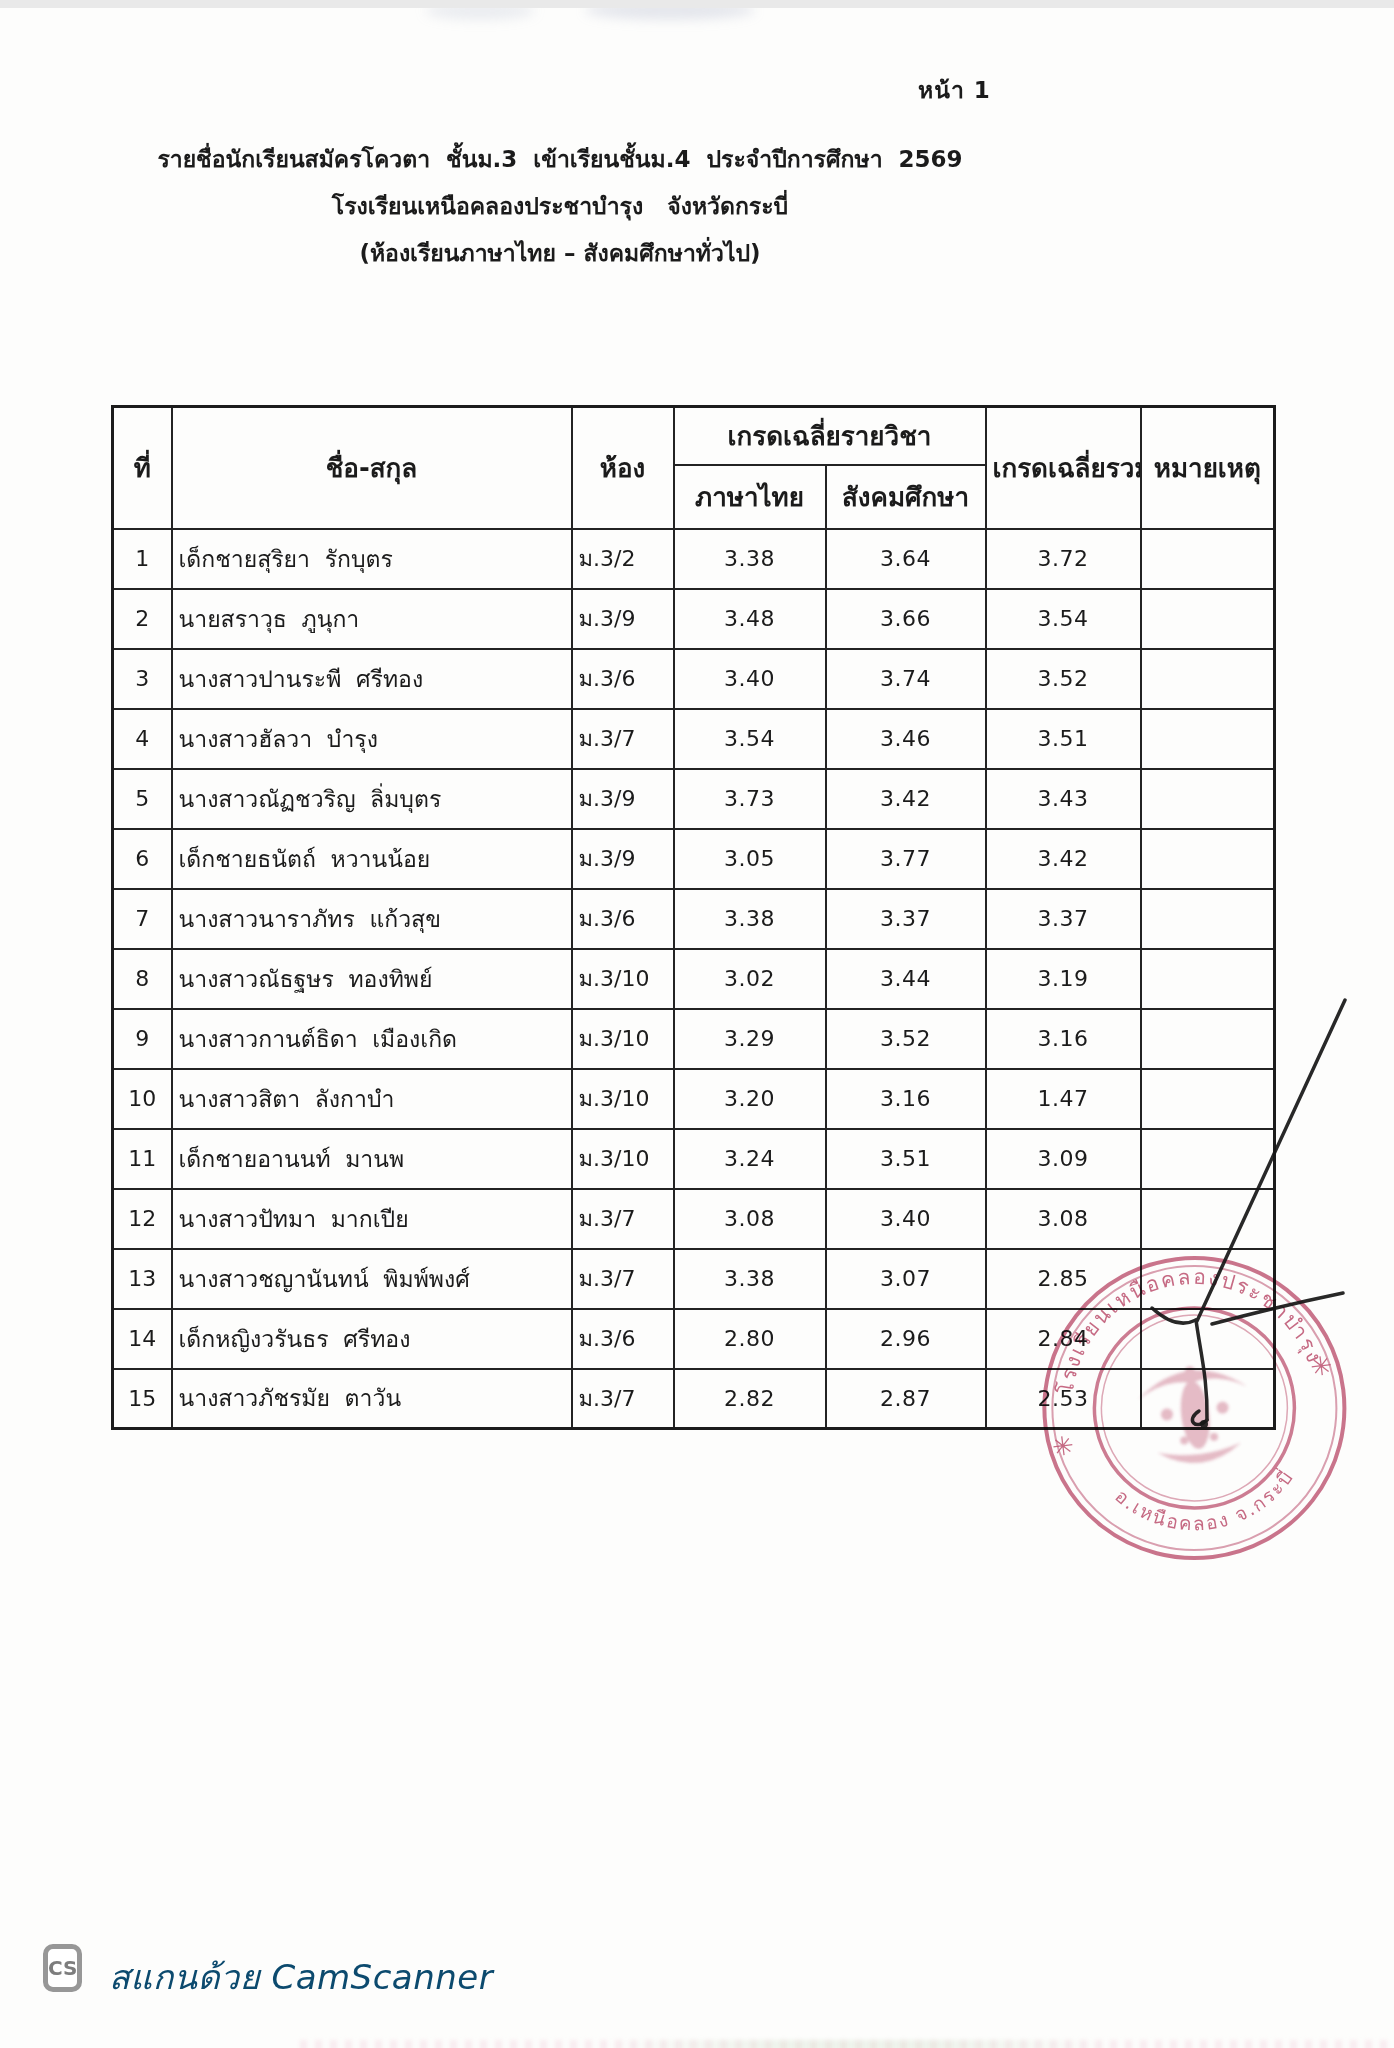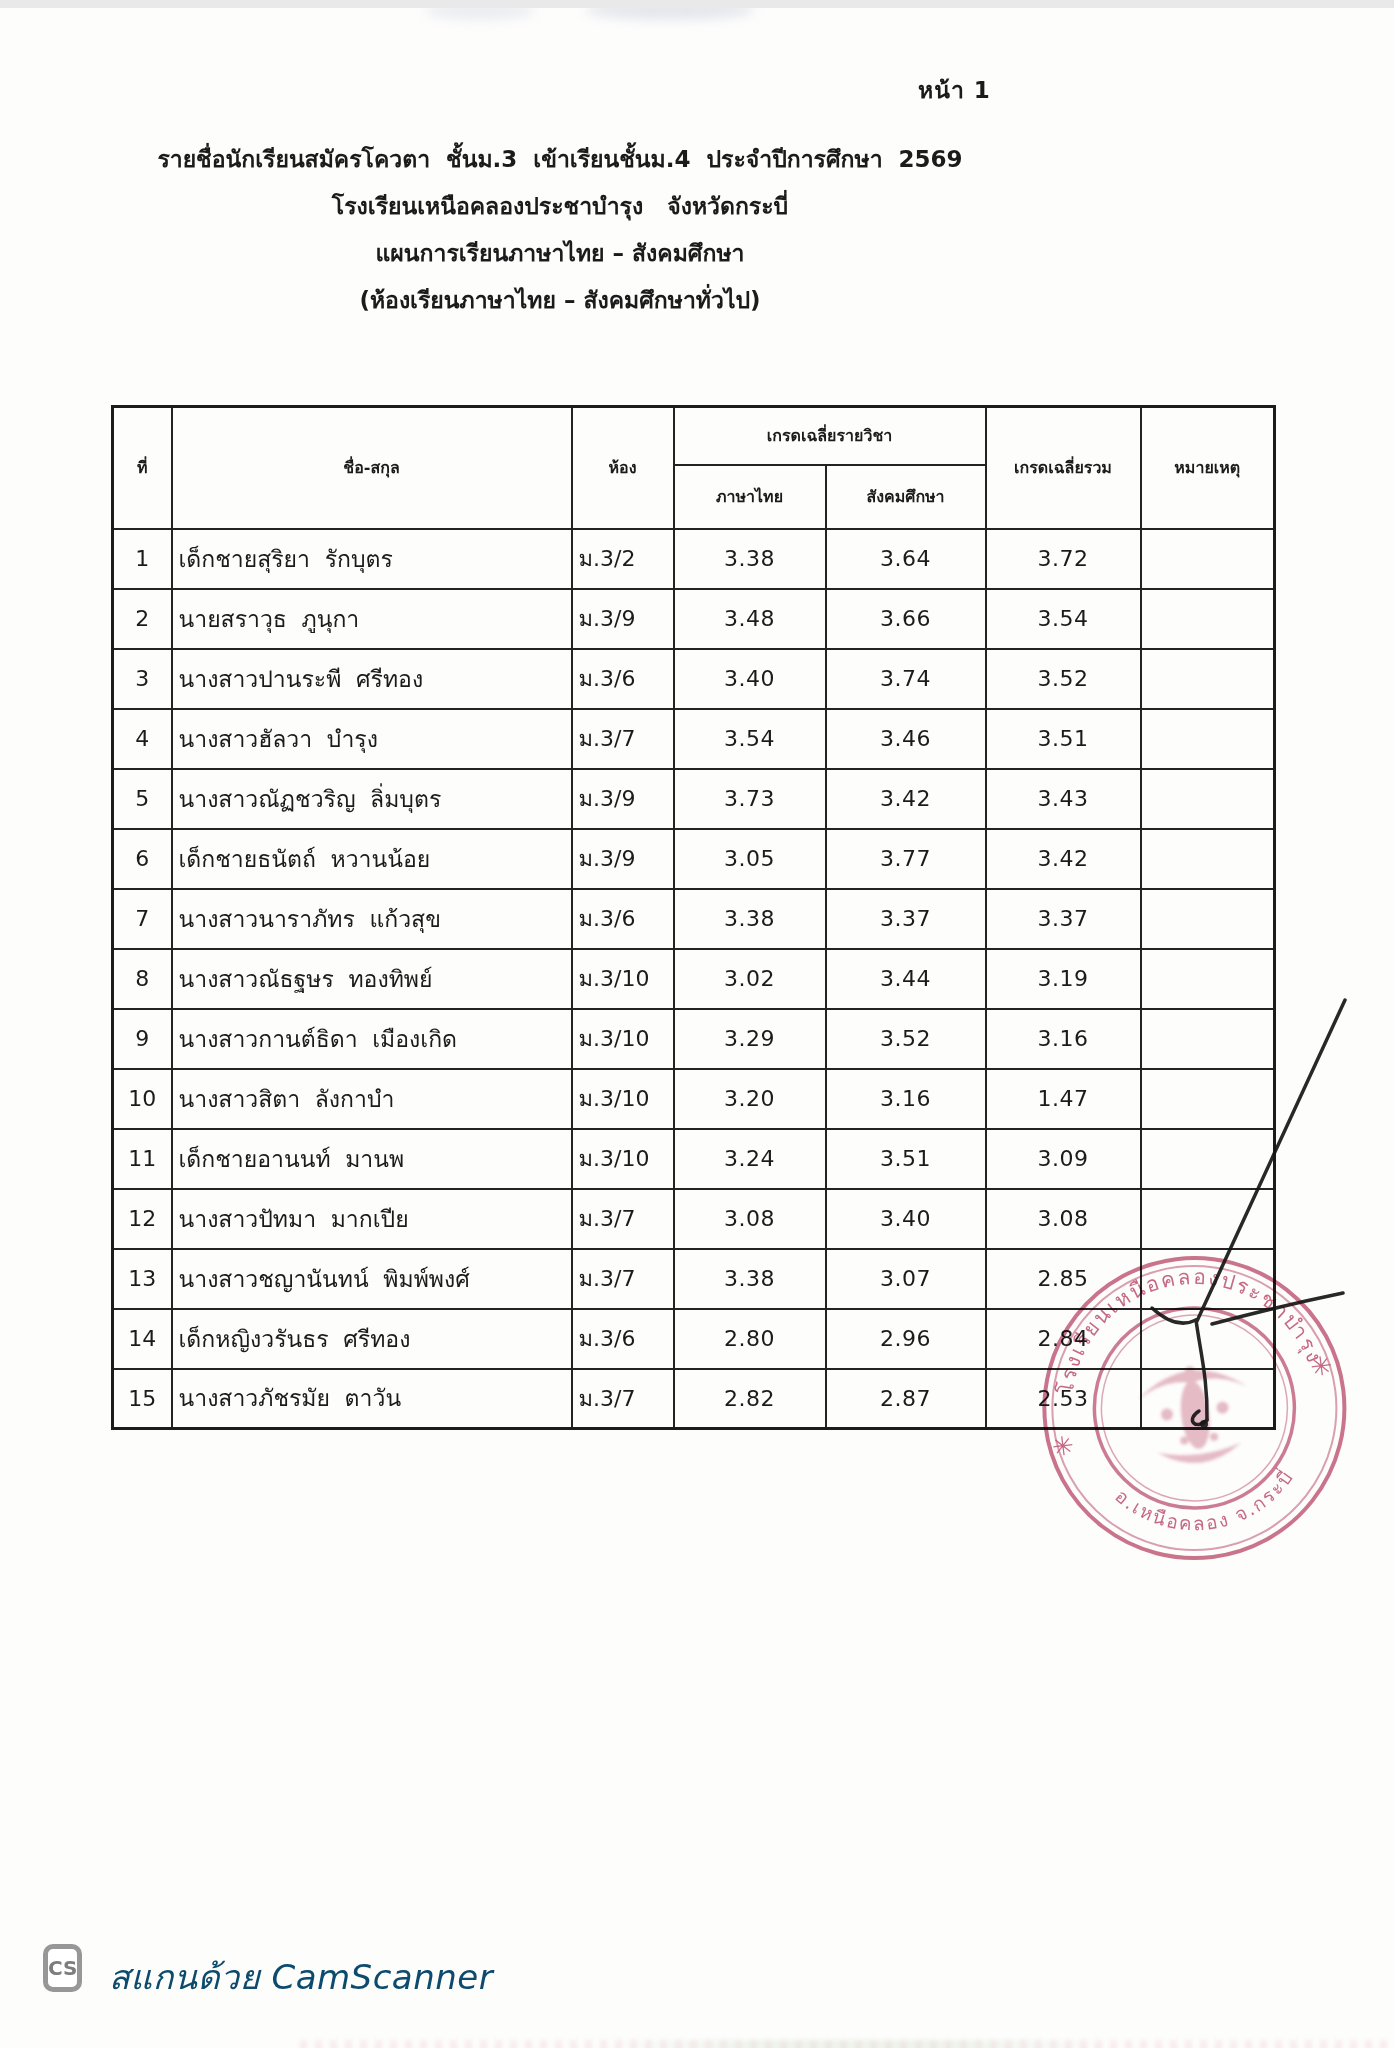--- a/index.html
+++ b/index.html
@@ -30,21 +30,21 @@
   table.quota{
     position:absolute;left:111px;top:397px;width:1162px;
     border-collapse:collapse;table-layout:fixed;
     font-size:23px;
   }
   table.quota th,table.quota td{
     border:2px solid #232323;padding:0 6px;vertical-align:middle;
     overflow:hidden;white-space:pre;
   }
   table.quota{border:3px solid #1c1c1c;}
-  thead th{font-weight:600;text-align:center;font-size:16px;}
+  thead th{font-weight:600;text-align:center;font-size:26px;}
   thead tr.h1 th{height:58px;}
   thead tr.h2 th{height:64px;}
   tbody tr{height:60px;}
   td.c-no{text-align:center;font-size:22px;}
   td.c-name{text-align:left;padding-left:14px;}
   td.c-room{text-align:left;font-size:22px;}
   td.c-num{text-align:center;font-size:22px;letter-spacing:.5px;}
   
   .stamp{
     position:absolute;left:1035px;top:1235px;width:320px;height:340px;
@@ -69,21 +69,20 @@
 <div class="page">
 
   <div class="smudge a"></div>
   <div class="smudge b"></div>
 
   <div class="page-number">หน้า 1</div>
 
   <div class="titles">
     <div class="t">รายชื่อนักเรียนสมัครโควตา  ชั้นม.3  เข้าเรียนชั้นม.4  ประจำปีการศึกษา  2569</div>
     <div class="t">โรงเรียนเหนือคลองประชาบำรุง   จังหวัดกระบี่</div>
-    <div class="t">แผนการเรียนภาษาไทย – สังคมศึกษา</div>
     <div class="t">(ห้องเรียนภาษาไทย – สังคมศึกษาทั่วไป)</div>
   </div>
 
   <table class="quota">
     <colgroup>
       <col style="width:59px">
         <col style="width:400px">
         <col style="width:102px">
       <col style="width:152px">
         <col style="width:160px">

